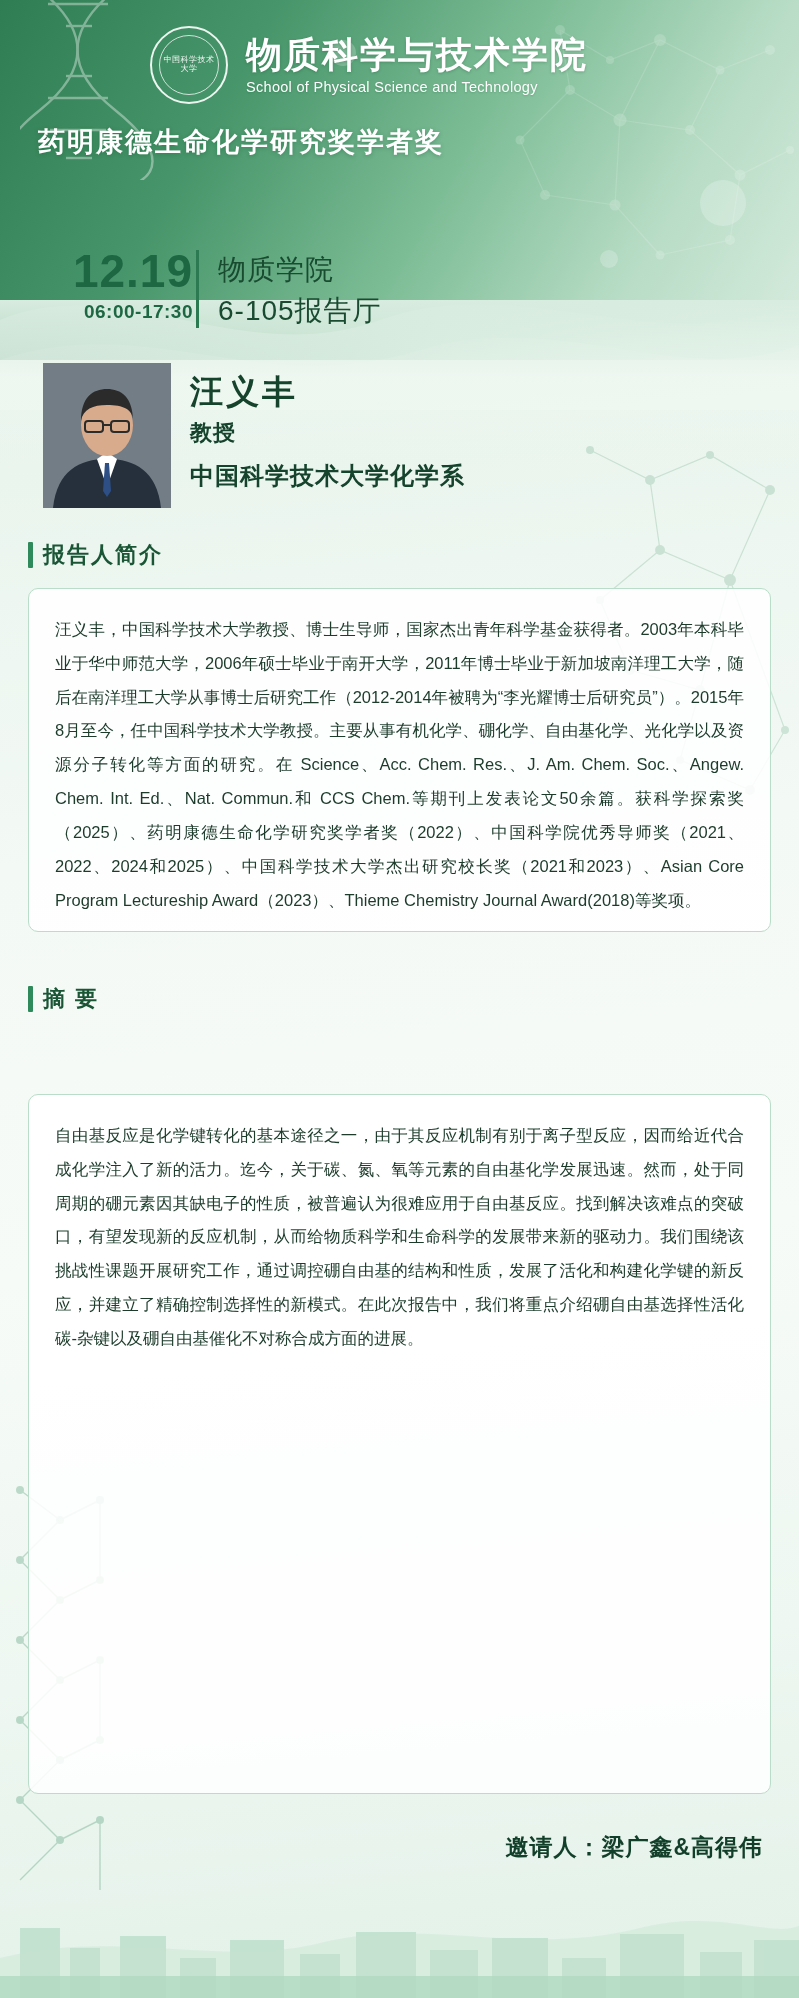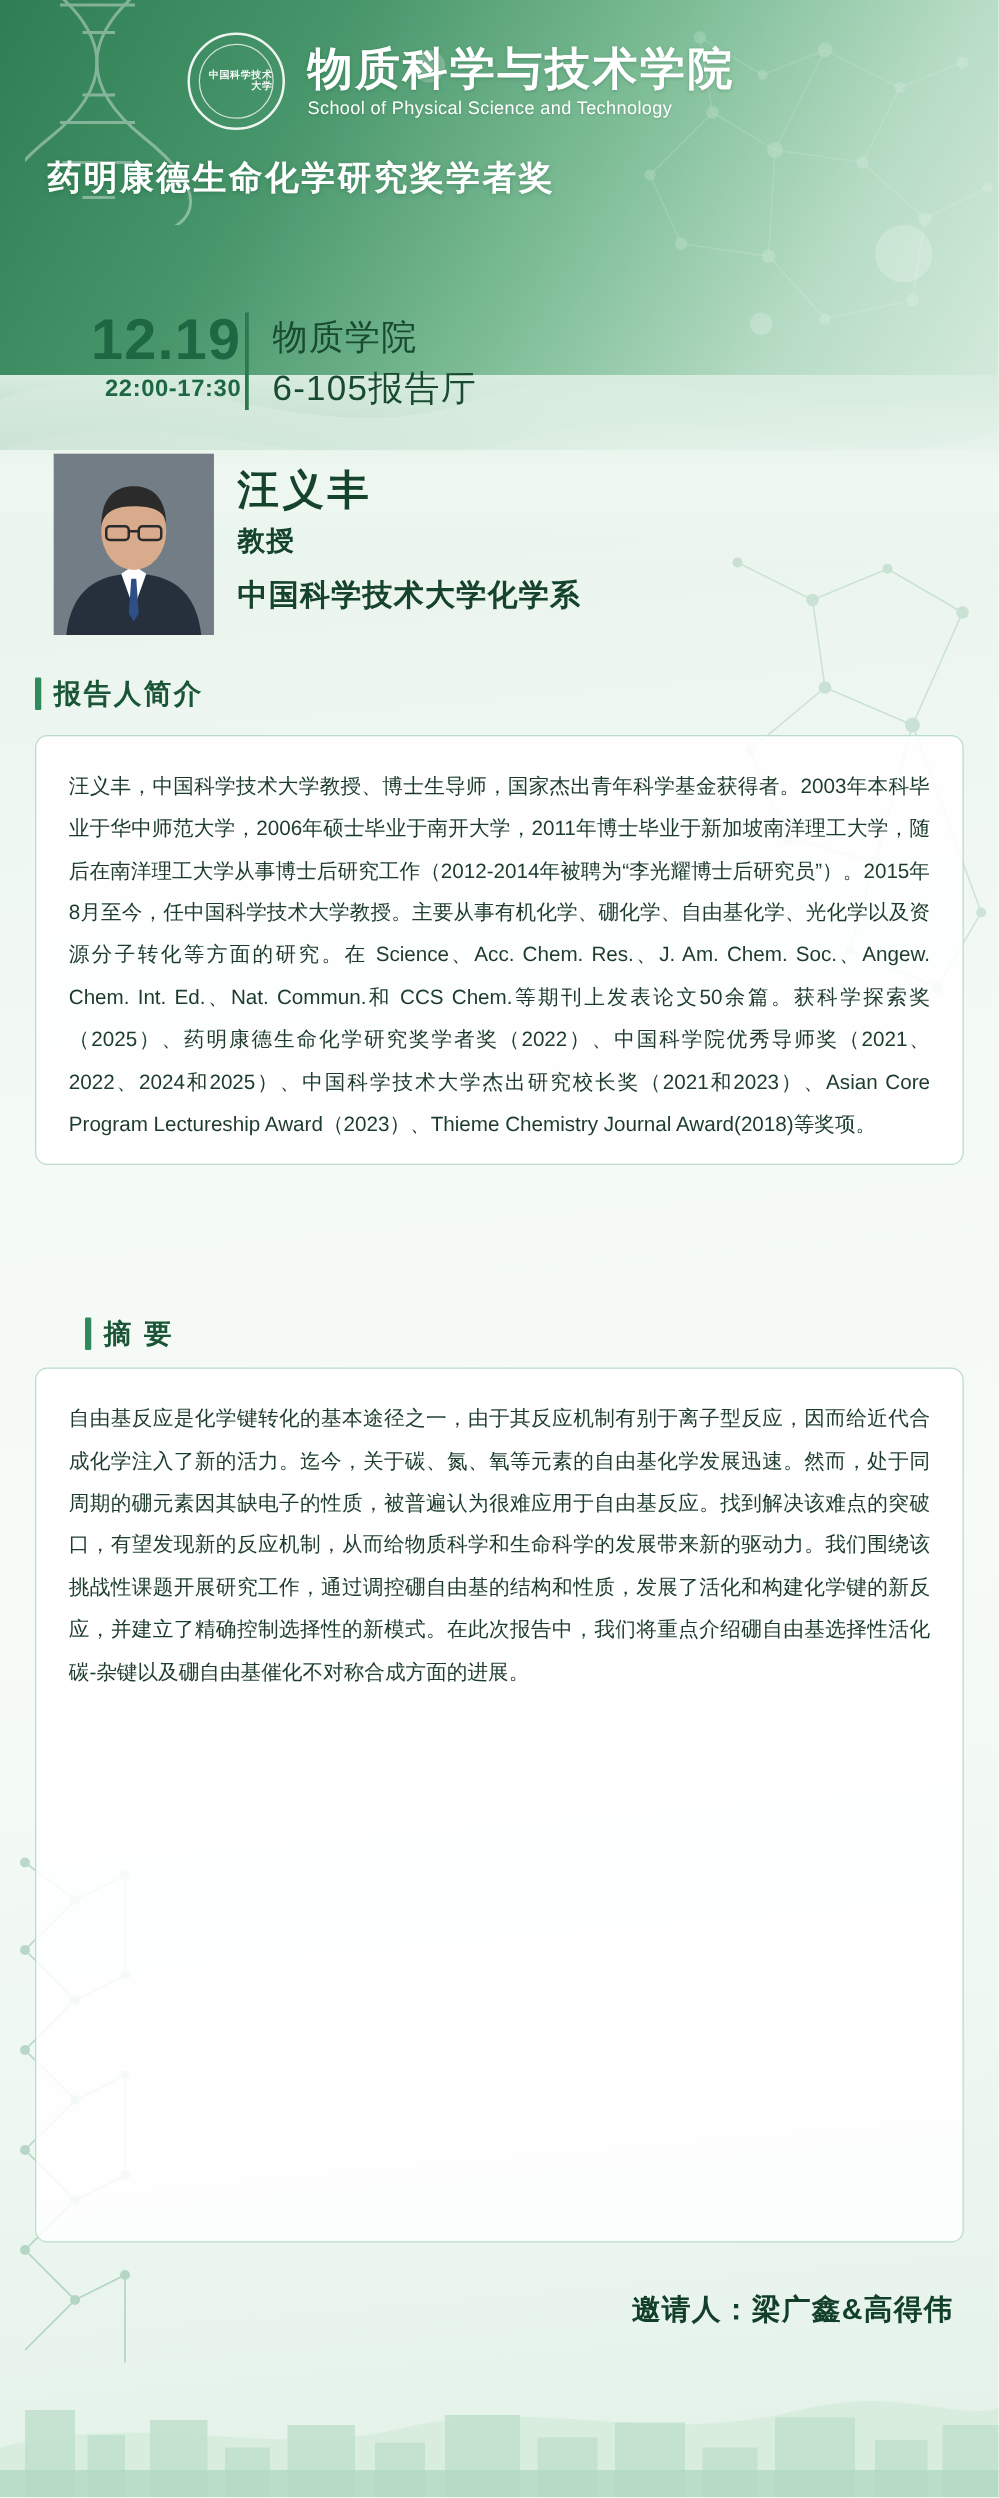--- a/index.html
+++ b/index.html
@@ -79,24 +79,23 @@
     justify-content: center;
     position: relative;
   }
   .logo-inner {
     width: 58px; height: 58px;
     border-radius: 50%;
     border: 1px solid rgba(255,255,255,0.75);
     display:flex;align-items:center;justify-content:center;
     font-size: 8px;
     color: rgba(255,255,255,0.95);
-    text-align:right;
+    text-align:center;
     line-height: 1.1;
     letter-spacing: 0.5px;
-    font-weight: bold;
   }
   .school-cn {
     color: #ffffff;
     font-size: 36px;
     font-weight: bold;
     letter-spacing: 2px;
     line-height: 1.1;
     text-shadow: 0 1px 3px rgba(0,60,30,0.25);
   }
   .school-en {
@@ -382,21 +381,21 @@
     <div>
       <div class="school-cn">物质科学与技术学院</div>
       <div class="school-en">School of Physical Science and Technology</div>
     </div>
   </div>
 
   <div class="series-title">药明康德生命化学研究奖学者奖</div>
 
   <div class="datebox">
     <div class="date-main">12.19</div>
-    <div class="date-time">22:00-17:30</div>
+    <div class="date-time">06:00-17:30</div>
   </div>
   <div class="vline"></div>
   <div class="venue">
     <div>物质学院</div>
     <div>6-105报告厅</div>
   </div>
 
   <div class="portrait">
     <svg viewBox="0 0 128 145" width="128" height="145">
       <rect x="0" y="0" width="128" height="145" fill="#6a757e"></rect>
@@ -416,21 +415,21 @@
   <div class="speaker-affiliation" style="position:absolute;top:460px;left:190px;font-size:24px;font-weight:bold;color:#15432c;letter-spacing:1px;">中国科学技术大学化学系</div>
 
   <div class="section-head" style="top:540px;left:28px;">
     <div class="section-bar"></div>
     <div class="section-title">报告人简介</div>
   </div>
   <div class="card" style="top:588px;height:344px;">
     <p>汪义丰，中国科学技术大学教授、博士生导师，国家杰出青年科学基金获得者。2003年本科毕业于华中师范大学，2006年硕士毕业于南开大学，2011年博士毕业于新加坡南洋理工大学，随后在南洋理工大学从事博士后研究工作（2012-2014年被聘为“李光耀博士后研究员”）。2015年8月至今，任中国科学技术大学教授。主要从事有机化学、硼化学、自由基化学、光化学以及资源分子转化等方面的研究。在 Science、Acc. Chem. Res.、J. Am. Chem. Soc.、Angew. Chem. Int. Ed.、Nat. Commun.和 CCS Chem.等期刊上发表论文50余篇。获科学探索奖（2025）、药明康德生命化学研究奖学者奖（2022）、中国科学院优秀导师奖（2021、2022、2024和2025）、中国科学技术大学杰出研究校长奖（2021和2023）、Asian Core Program Lectureship Award（2023）、Thieme Chemistry Journal Award(2018)等奖项。</p>
   </div>
 
-  <div class="section-head" style="top:1052px;left:28px;margin-left:40px;">
+  <div class="section-head" style="top:984px;left:28px;">
     <div class="section-bar"></div>
     <div class="section-title">摘 要</div>
   </div>
   <div class="card" style="top:1094px;height:700px;">
     <p>自由基反应是化学键转化的基本途径之一，由于其反应机制有别于离子型反应，因而给近代合成化学注入了新的活力。迄今，关于碳、氮、氧等元素的自由基化学发展迅速。然而，处于同周期的硼元素因其缺电子的性质，被普遍认为很难应用于自由基反应。找到解决该难点的突破口，有望发现新的反应机制，从而给物质科学和生命科学的发展带来新的驱动力。我们围绕该挑战性课题开展研究工作，通过调控硼自由基的结构和性质，发展了活化和构建化学键的新反应，并建立了精确控制选择性的新模式。在此次报告中，我们将重点介绍硼自由基选择性活化碳-杂键以及硼自由基催化不对称合成方面的进展。</p>
   </div>
 
   <div class="inviter">邀请人：梁广鑫&amp;高得伟</div>
 
 </div>

